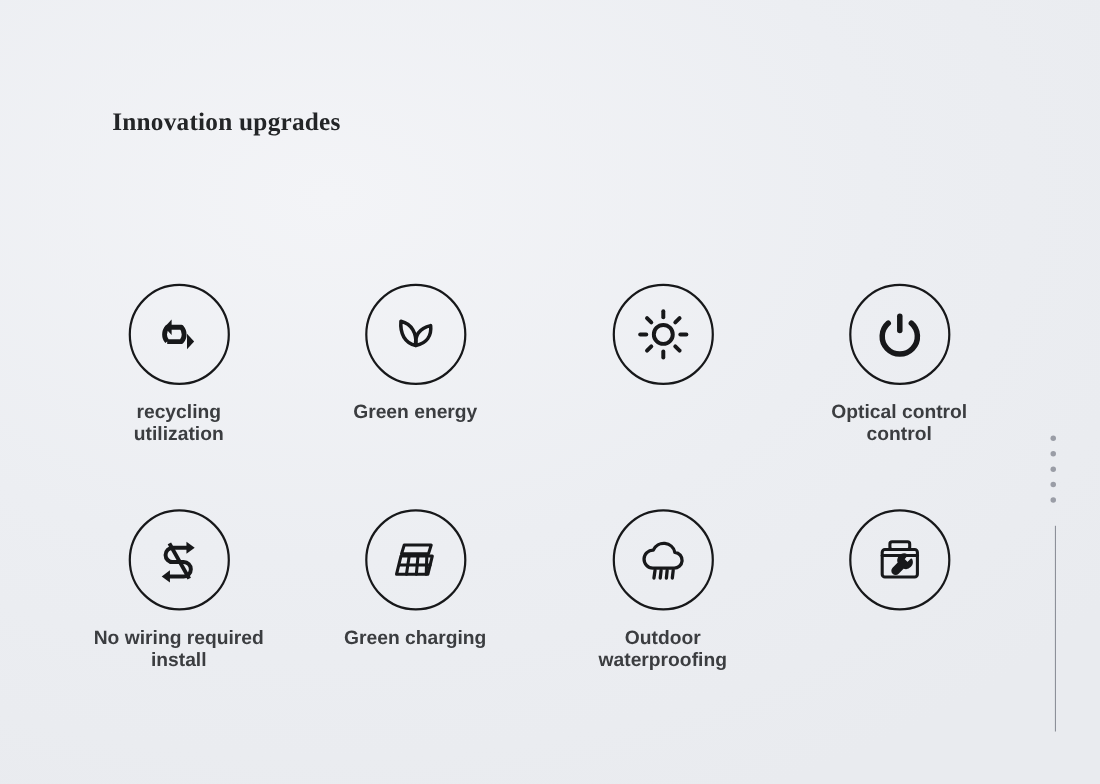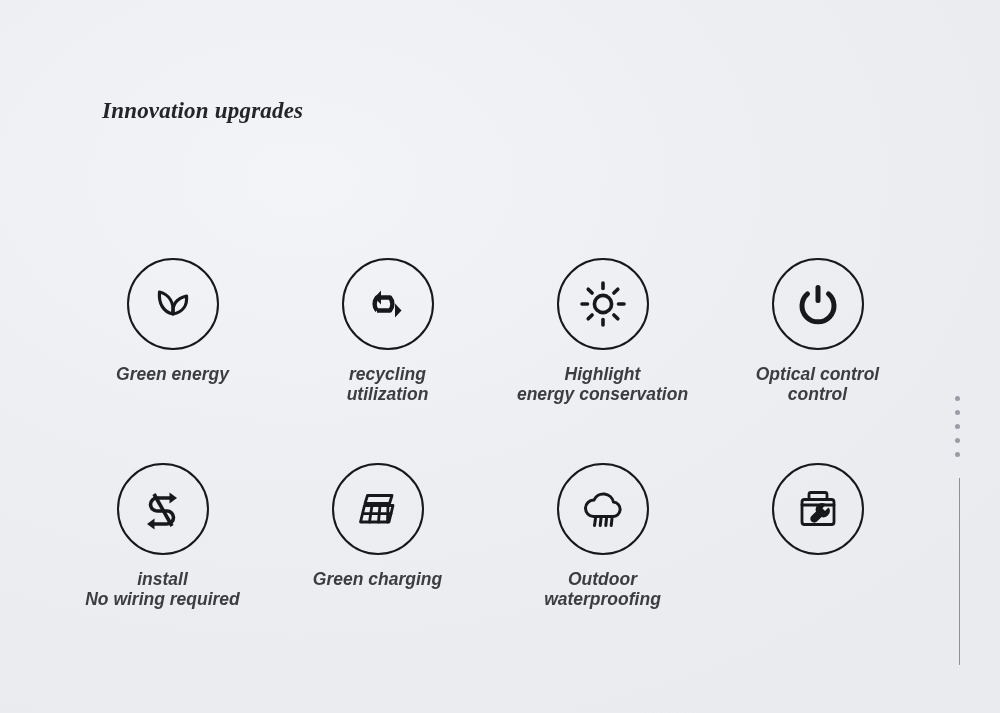--- a/index.html
+++ b/index.html
@@ -14,21 +14,20 @@
     background: #eff0f3;
   }
 
   #page {
     position: relative;
     width: 1000px;
     height: 713px;
     background:
       radial-gradient(ellipse 900px 600px at 30% 25%, #f3f4f7 0%, #eceef2 55%, #e9ebef 100%);
     box-sizing: border-box;
-    font-style: italic;
   }
 
   
   .eyebrow {
     position: absolute;
     left: 102px;
     top: 98px;
     font-family: "Liberation Serif", serif;
     font-weight: bold;
     font-size: 23px;
@@ -126,65 +125,61 @@
 
 <div id="page">
 
   <div class="eyebrow">Innovation upgrades</div>
 
 
   <div class="grid">
 
     <div class="row row-1">
 
-      <div class="cell w2">
-        <div class="badge">
-          <svg width="56" height="56" viewBox="0 0 56 56" fill="none" stroke="#17181a" stroke-width="3.2" stroke-linecap="round" stroke-linejoin="round">
-            <path d="M28 38 C18 36 13.5 27 14.5 16 C24.5 18.5 29 27 28 38 Z"></path>
-            <path d="M28 38 C38 36 42.5 29 41.5 20 C31.5 22.5 27 29 28 38 Z"></path>
-          </svg>
-        </div>
-        <div class="caption">
-          <span class="ln">Green energy</span>
-          <span class="ln"></span>
-        </div>
-      </div>
-
       <div class="cell w1">
         <div class="badge">
           <svg width="56" height="56" viewBox="0 0 56 56" fill="none" stroke="#17181a" stroke-width="4.4" stroke-linecap="butt" stroke-linejoin="round">
             <path d="M17 34.5 a10 10 0 0 1 0 -13 h13 a10 10 0 0 1 0 13 h-13"></path>
             <path d="M21 14.5 l-6.5 7 l6.5 7" fill="#17181a" stroke="none"></path>
             <path d="M35 27.5 l6.5 7 l-6.5 7" fill="#17181a" stroke="none"></path>
           </svg>
         </div>
         <div class="caption">
           <span class="ln">recycling</span>
           <span class="ln">utilization</span>
+        </div>
+      </div>
+
+      <div class="cell w2">
+        <div class="badge">
+          <svg width="56" height="56" viewBox="0 0 56 56" fill="none" stroke="#17181a" stroke-width="3.2" stroke-linecap="round" stroke-linejoin="round">
+            <path d="M28 38 C18 36 13.5 27 14.5 16 C24.5 18.5 29 27 28 38 Z"></path>
+            <path d="M28 38 C38 36 42.5 29 41.5 20 C31.5 22.5 27 29 28 38 Z"></path>
+          </svg>
+        </div>
+        <div class="caption">
+          <span class="ln">Green energy</span>
+          <span class="ln"></span>
         </div>
       </div>
 
       <div class="cell w3">
         <div class="badge">
           <svg width="58" height="58" viewBox="0 0 58 58" fill="none" stroke="#17181a" stroke-width="3.6" stroke-linecap="round">
             <circle cx="29" cy="29" r="8.6"></circle>
             <path d="M29 8 v5.5"></path>
             <path d="M29 44.5 v5.5"></path>
             <path d="M8 29 h5.5"></path>
             <path d="M44.5 29 h5.5"></path>
             <path d="M14.2 14.2 l3.9 3.9"></path>
             <path d="M39.9 39.9 l3.9 3.9"></path>
             <path d="M43.8 14.2 l-3.9 3.9"></path>
             <path d="M18.1 39.9 l-3.9 3.9"></path>
           </svg>
         </div>
-        <div class="caption">
-          <span class="ln">Highlight</span>
-          <span class="ln">energy conservation</span>
-        </div>
       </div>
 
       <div class="cell w4">
         <div class="badge">
           <svg width="54" height="54" viewBox="0 0 54 54" fill="none" stroke="#17181a" stroke-width="5" stroke-linecap="round">
             <path d="M16.5 16.8 a16 16 0 1 0 21 0"></path>
             <path d="M27 10.5 v13"></path>
           </svg>
         </div>
         <div class="caption">
@@ -200,22 +195,22 @@
       <div class="cell w1">
         <div class="badge">
           <svg width="58" height="58" viewBox="0 0 58 58" fill="none" stroke="#17181a" stroke-width="3.6" stroke-linecap="butt" stroke-linejoin="round">
             <path d="M38 18 H23 a6.5 6.5 0 0 0 0 13 H33 a6.5 6.5 0 0 1 0 13 H17"></path>
             <path d="M20 14 L38 46"></path>
             <path d="M35.5 12.5 l7.5 5.5 l-7.5 5.5" fill="#17181a" stroke="none"></path>
             <path d="M20.5 38.5 l-7.5 5.5 l7.5 5.5" fill="#17181a" stroke="none"></path>
           </svg>
         </div>
         <div class="caption">
+          <span class="ln">No wiring required</span>
           <span class="ln">install</span>
-          <span class="ln">No wiring required</span>
         </div>
       </div>
 
       <div class="cell w2">
         <div class="badge">
           <svg width="58" height="58" viewBox="0 0 58 58" fill="none" stroke="#17181a" stroke-width="2.8" stroke-linecap="round" stroke-linejoin="round">
             <path d="M18.5 15.5 H43 l-2.5 8 H16 Z"></path>
             <path d="M15.5 25.5 H44 l-4 16.5 H11.5 Z"></path>
             <path d="M23 25.5 L20.5 42"></path>
             <path d="M31 25.5 L29.5 42"></path>

